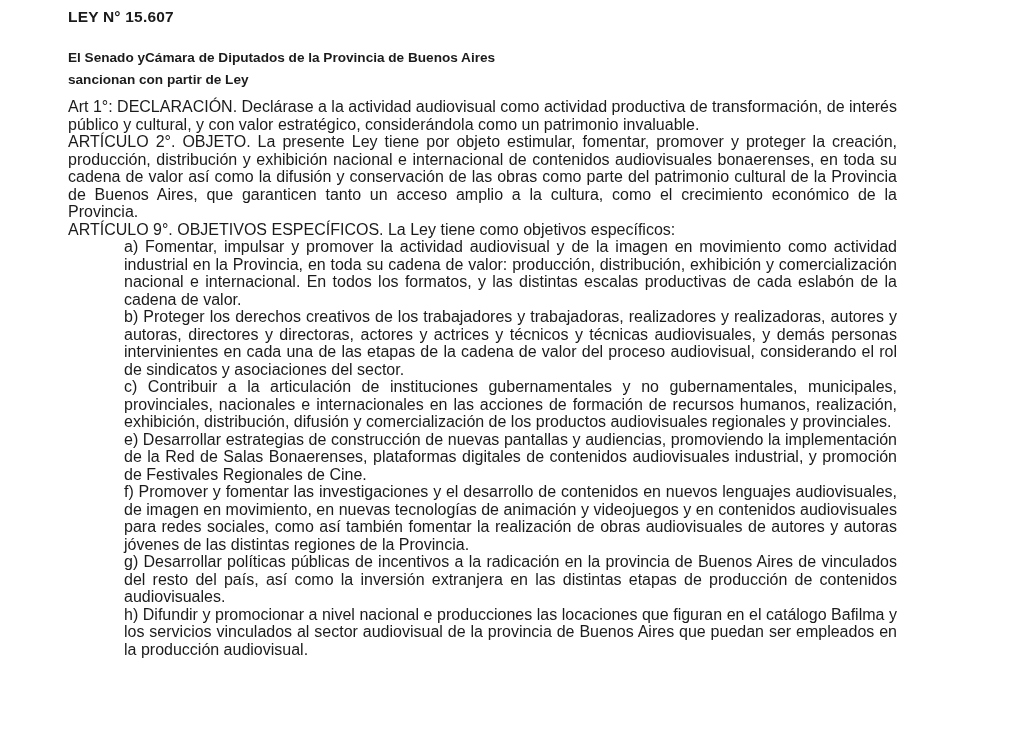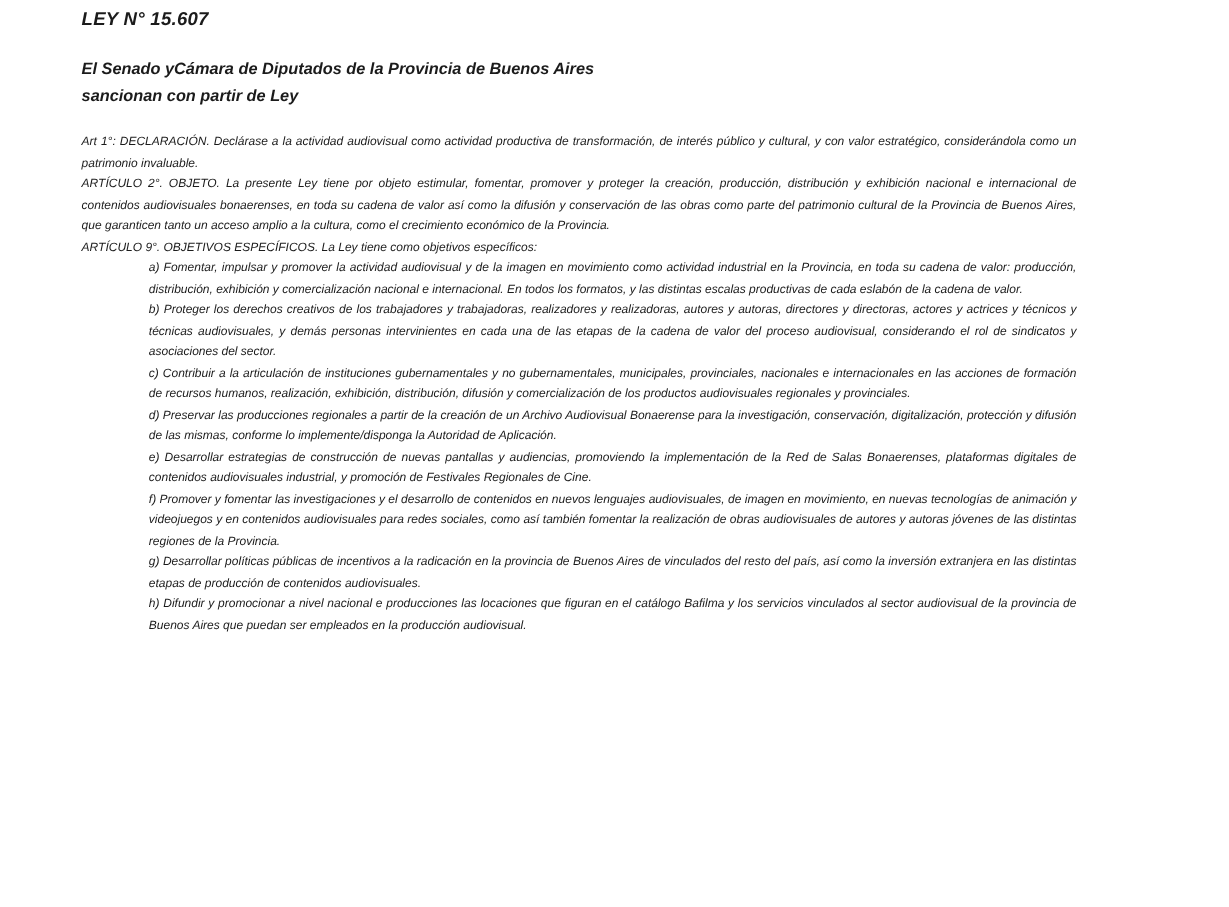--- a/index.html
+++ b/index.html
@@ -10,38 +10,37 @@
   .page {
     position: relative;
     width: 1024px;
     height: 756px;
     background: #ffffff;
     overflow: hidden;
     font-family: "Liberation Sans", "DejaVu Sans", sans-serif;
     color: #1b1b1b;
     box-sizing: border-box;
     padding: 8px 127px 0 68px;
-    font-style: italic;
   }
   .law-number {
     font-size: 15.5px;
     font-weight: bold;
     margin: 0;
     letter-spacing: 0.2px;
   }
   .subtitle {
     margin-top: 21px;
     text-align: left;
     font-weight: bold;
     font-size: 13.6px;
     line-height: 22px;
   }
   .doc-body {
-    margin-top: 19px;
-    font-size: 10px;
+    margin-top: 7px;
+    font-size: 16px;
     line-height: 17.5px;
   }
   .para {
     margin: 0;
     text-align: justify;
     text-justify: inter-word;
   }
   .para.indent {
     margin-left: 56px;
   }
@@ -57,19 +56,18 @@
     <div>sancionan con partir de Ley</div>
   </div>
 
   <div class="doc-body">
       <p class="para">Art 1°: DECLARACIÓN. Declárase a la actividad audiovisual como actividad productiva de transformación, de interés público y cultural, y con valor estratégico, considerándola como un patrimonio invaluable.</p>
       <p class="para">ARTÍCULO 2°. OBJETO. La presente Ley tiene por objeto estimular, fomentar, promover y proteger la creación, producción, distribución y exhibición nacional e internacional de contenidos audiovisuales bonaerenses, en toda su cadena de valor así como la difusión y conservación de las obras como parte del patrimonio cultural de la Provincia de Buenos Aires, que garanticen tanto un acceso amplio a la cultura, como el crecimiento económico de la Provincia.</p>
       <p class="para">ARTÍCULO 9°. OBJETIVOS ESPECÍFICOS. La Ley tiene como objetivos específicos:</p>
       <p class="para indent">a) Fomentar, impulsar y promover la actividad audiovisual y de la imagen en movimiento como actividad industrial en la Provincia, en toda su cadena de valor: producción, distribución, exhibición y comercialización nacional e internacional. En todos los formatos, y las distintas escalas productivas de cada eslabón de la cadena de valor.</p>
       <p class="para indent">b) Proteger los derechos creativos de los trabajadores y trabajadoras, realizadores y realizadoras, autores y autoras, directores y directoras, actores y actrices y técnicos y técnicas audiovisuales, y demás personas intervinientes en cada una de las etapas de la cadena de valor del proceso audiovisual, considerando el rol de sindicatos y asociaciones del sector.</p>
       <p class="para indent">c) Contribuir a la articulación de instituciones gubernamentales y no gubernamentales, municipales, provinciales, nacionales e internacionales en las acciones de formación de recursos humanos, realización, exhibición, distribución, difusión y comercialización de los productos audiovisuales regionales y provinciales.</p>
-      <p class="para indent">d) Preservar las producciones regionales a partir de la creación de un Archivo Audiovisual Bonaerense para la investigación, conservación, digitalización, protección y difusión de las mismas, conforme lo implemente/disponga la Autoridad de Aplicación.</p>
       <p class="para indent">e) Desarrollar estrategias de construcción de nuevas pantallas y audiencias, promoviendo la implementación de la Red de Salas Bonaerenses, plataformas digitales de contenidos audiovisuales industrial, y promoción de Festivales Regionales de Cine.</p>
       <p class="para indent">f) Promover y fomentar las investigaciones y el desarrollo de contenidos en nuevos lenguajes audiovisuales, de imagen en movimiento, en nuevas tecnologías de animación y videojuegos y en contenidos audiovisuales para redes sociales, como así también fomentar la realización de obras audiovisuales de autores y autoras jóvenes de las distintas regiones de la Provincia.</p>
       <p class="para indent">g) Desarrollar políticas públicas de incentivos a la radicación en la provincia de Buenos Aires de vinculados del resto del país, así como la inversión extranjera en las distintas etapas de producción de contenidos audiovisuales.</p>
       <p class="para indent">h) Difundir y promocionar a nivel nacional e producciones las locaciones que figuran en el catálogo Bafilma y los servicios vinculados al sector audiovisual de la provincia de Buenos Aires que puedan ser empleados en la producción audiovisual.</p>
     </div>
 </div>
 
 </body></html>

